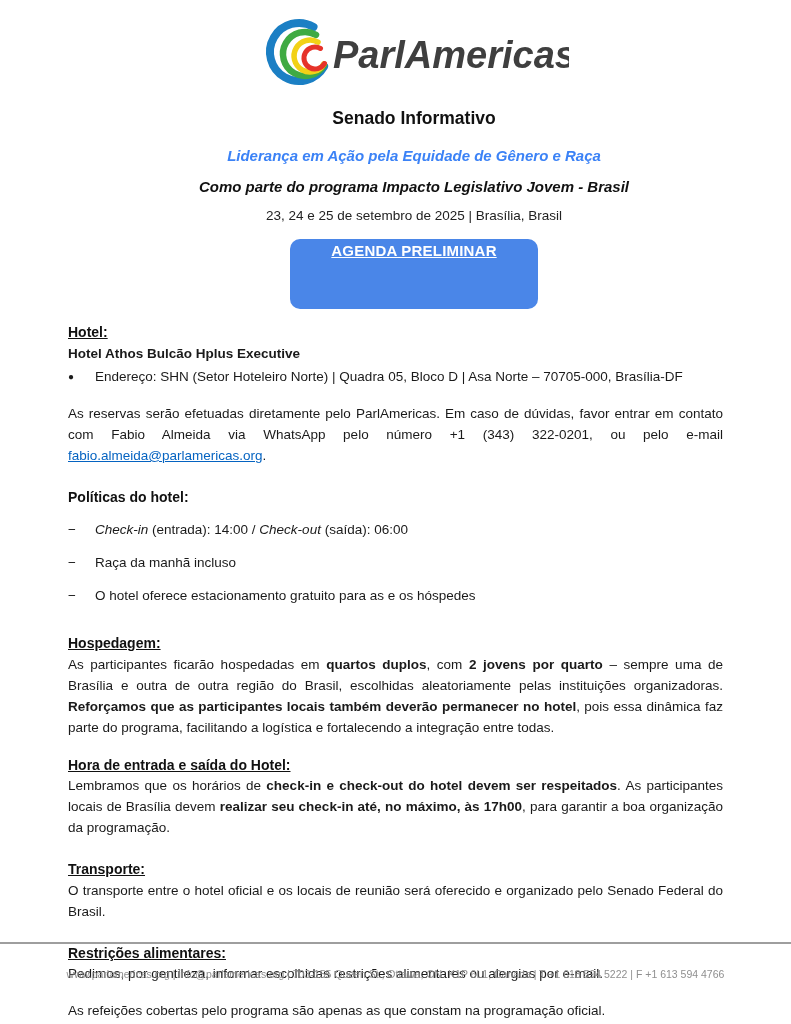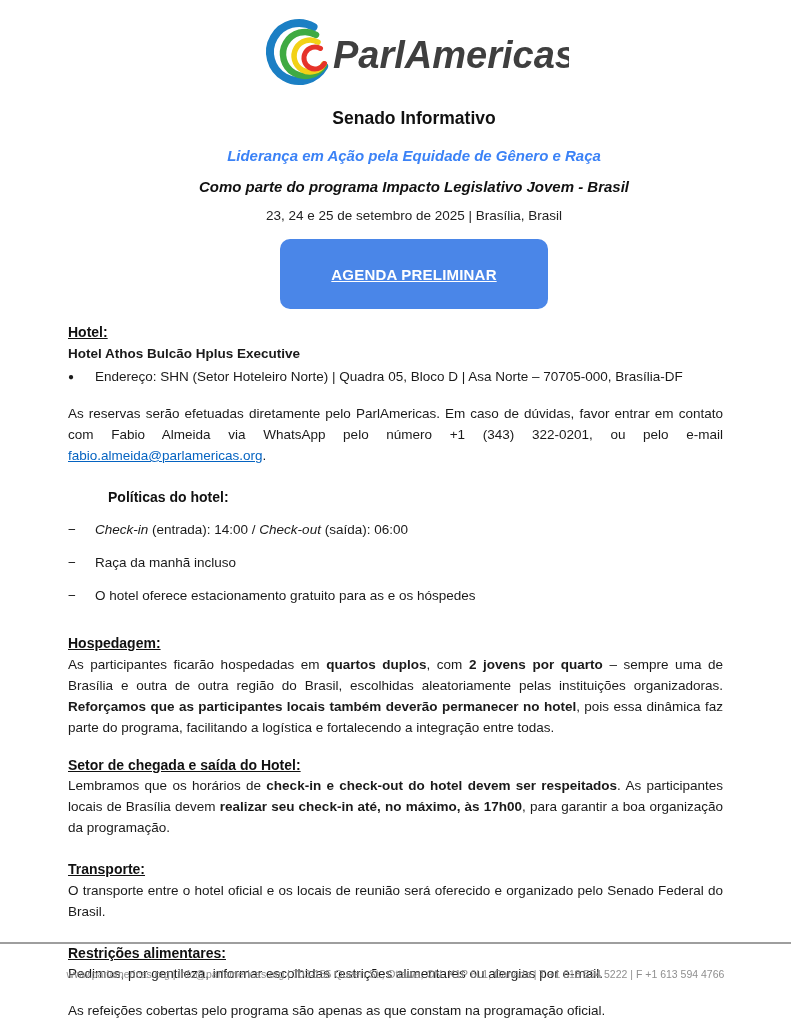--- a/index.html
+++ b/index.html
@@ -9,31 +9,31 @@
     font-family:"Liberation Sans", sans-serif;
     font-size:13.5px; color:#1a1a1a; line-height:1.55;
   }
   .header { text-align:center; padding-top:16px;padding-left:37px; }
   .logo { display:inline-block; }
   .doc-title { font-size:17.5px; font-weight:bold; margin-top:6px; color:#111; }
   .doc-sub { font-size:15px; font-weight:bold; font-style:italic; margin-top:12px; color:#3b82f6; }
   .doc-sub2 { font-size:15px; font-weight:bold; font-style:italic; margin-top:8px; color:#111; }
   .doc-date { font-size:13.5px; margin-top:7px; color:#222; }
   .btn {
-    width:268px; height:70px; margin:13px auto 0; border-radius:10px;
-    display:flex; align-items:center; justify-content:center;
+    width:248px; height:70px; margin:13px auto 0; border-radius:10px;
+    display:flex; align-items:flex-start; justify-content:center;
     cursor:pointer; border:none;
   }
   .btn span {
     color:#ffffff; font-weight:bold; font-size:15px;
     text-decoration:underline; letter-spacing:0.2px;
   }
   .content { padding:0 68px; text-align:left; }
   .h { font-weight:bold; text-decoration:underline; font-size:14px; color:#111; }
-  .h-plain { font-weight:bold; font-size:14px; color:#111;margin-left:40px; }
+  .h-plain { font-weight:bold; font-size:14px; color:#111; }
   .mt-hotel { margin-top:13px; }
   p { margin:0; }
   .just { text-align:justify; }
   .b { font-weight:bold; }
   .i { font-style:italic; }
   a.link, span.link { color:#0563c1; text-decoration:underline; cursor:pointer; }
   .bullet-row { display:flex; margin-top:2px; }
   .bullet-glyph { width:27px; flex:0 0 27px; font-size:10px; padding-top:2px; }
   .dash-row { display:flex; margin-top:12px; }
   .dash-glyph { width:27px; flex:0 0 27px; }
@@ -95,21 +95,21 @@
       <span><span>Raça da manhã incluso</span></span>
     </div>
     <div class="dash-row">
       <span class="dash-glyph">−</span>
       <span><span>O hotel oferece estacionamento gratuito para as e os hóspedes</span></span>
     </div>
 
     <div class="h sp-26">Hospedagem:</div>
     <p class="just"><span>As participantes ficarão hospedadas em </span><span class="b">quartos duplos</span><span>, com </span><span class="b">2 jovens por quarto</span><span> – sempre uma de Brasília e outra de outra região do Brasil, escolhidas aleatoriamente pelas instituições organizadoras. </span><span class="b">Reforçamos que as participantes locais também deverão permanecer no hotel</span><span>, pois essa dinâmica faz parte do programa, facilitando a logística e fortalecendo a integração entre todas.</span></p>
 
-    <div class="h sp-18">Setor de chegada e saída do Hotel:</div>
+    <div class="h sp-18">Hora de entrada e saída do Hotel:</div>
     <p class="just"><span>Lembramos que os horários de </span><span class="b">check-in e check-out do hotel devem ser respeitados</span><span>. As participantes locais de Brasília devem </span><span class="b">realizar seu check-in até, no máximo, às 17h00</span><span>, para garantir a boa organização da programação.</span></p>
 
     <div class="h sp-20">Transporte:</div>
     <p class="just"><span>O transporte entre o hotel oficial e os locais de reunião será oferecido e organizado pelo Senado Federal do Brasil.</span></p>
 
     <div class="h sp-20">Restrições alimentares:</div>
     <p>Pedimos, por gentileza, informar escolhidas restrições alimentares ou alergias por e-mail.</p>
     <p class="sp-16">As refeições cobertas pelo programa são apenas as que constam na programação oficial.</p>
 
   </div>

